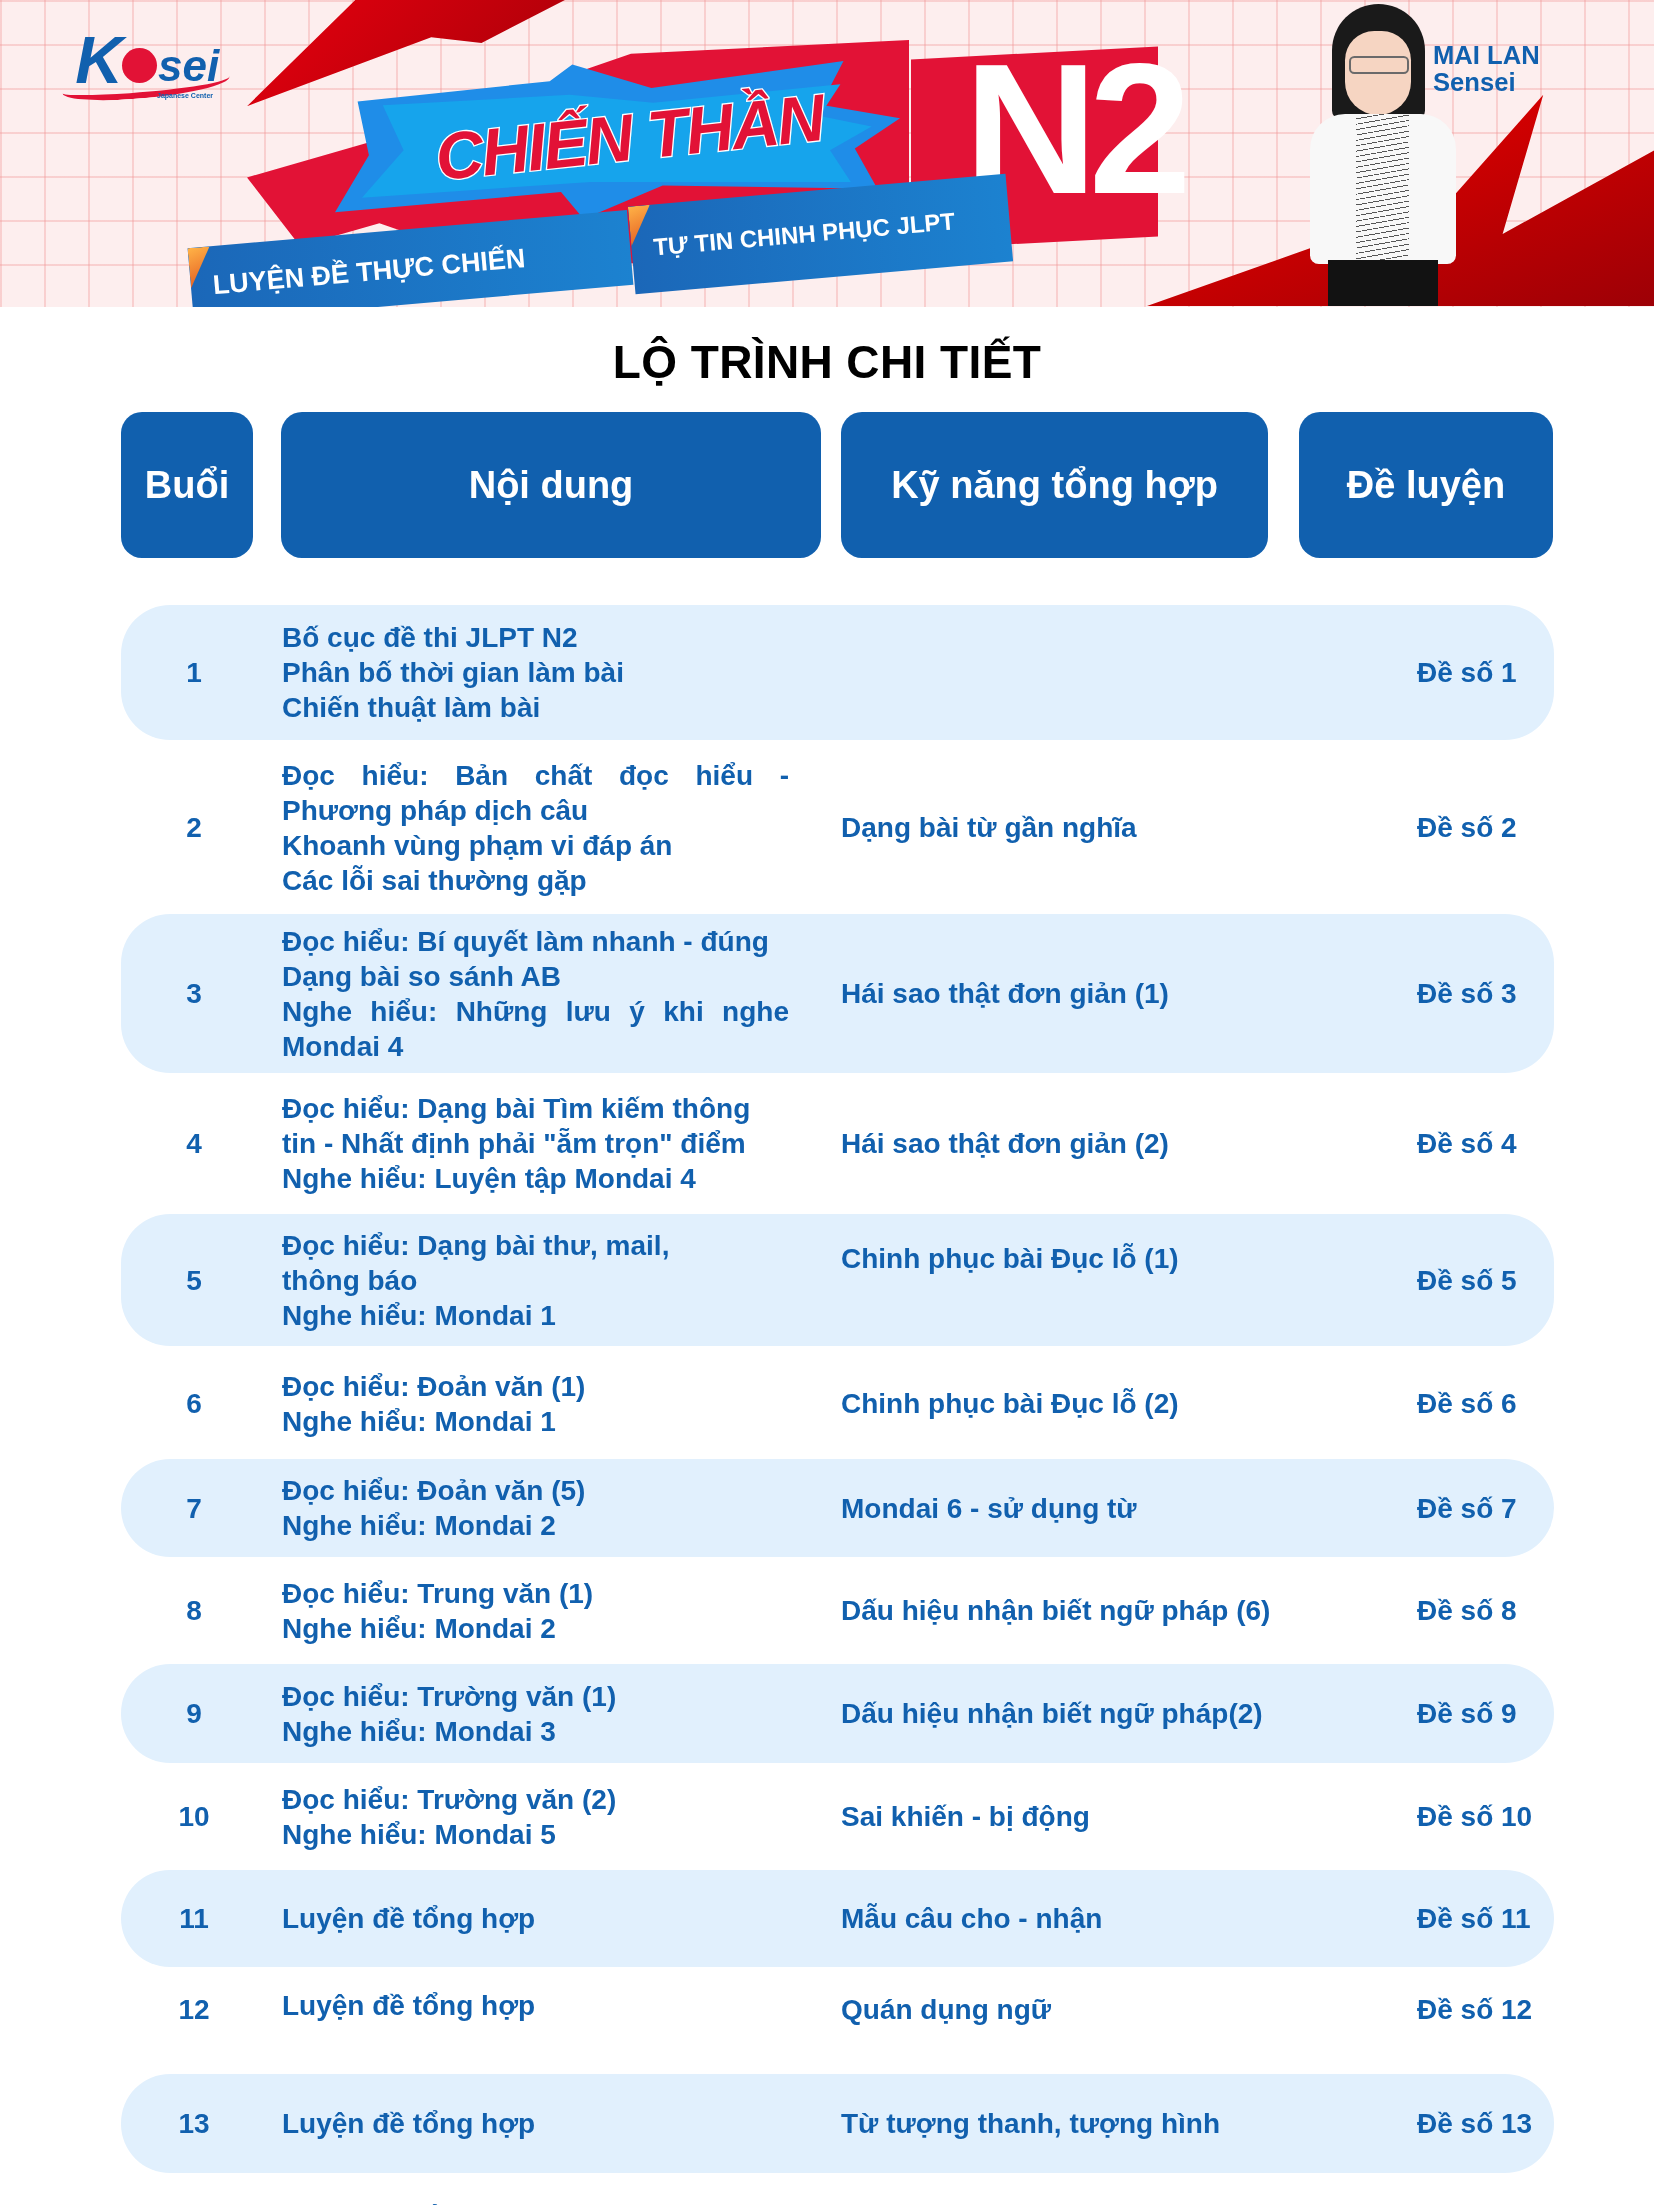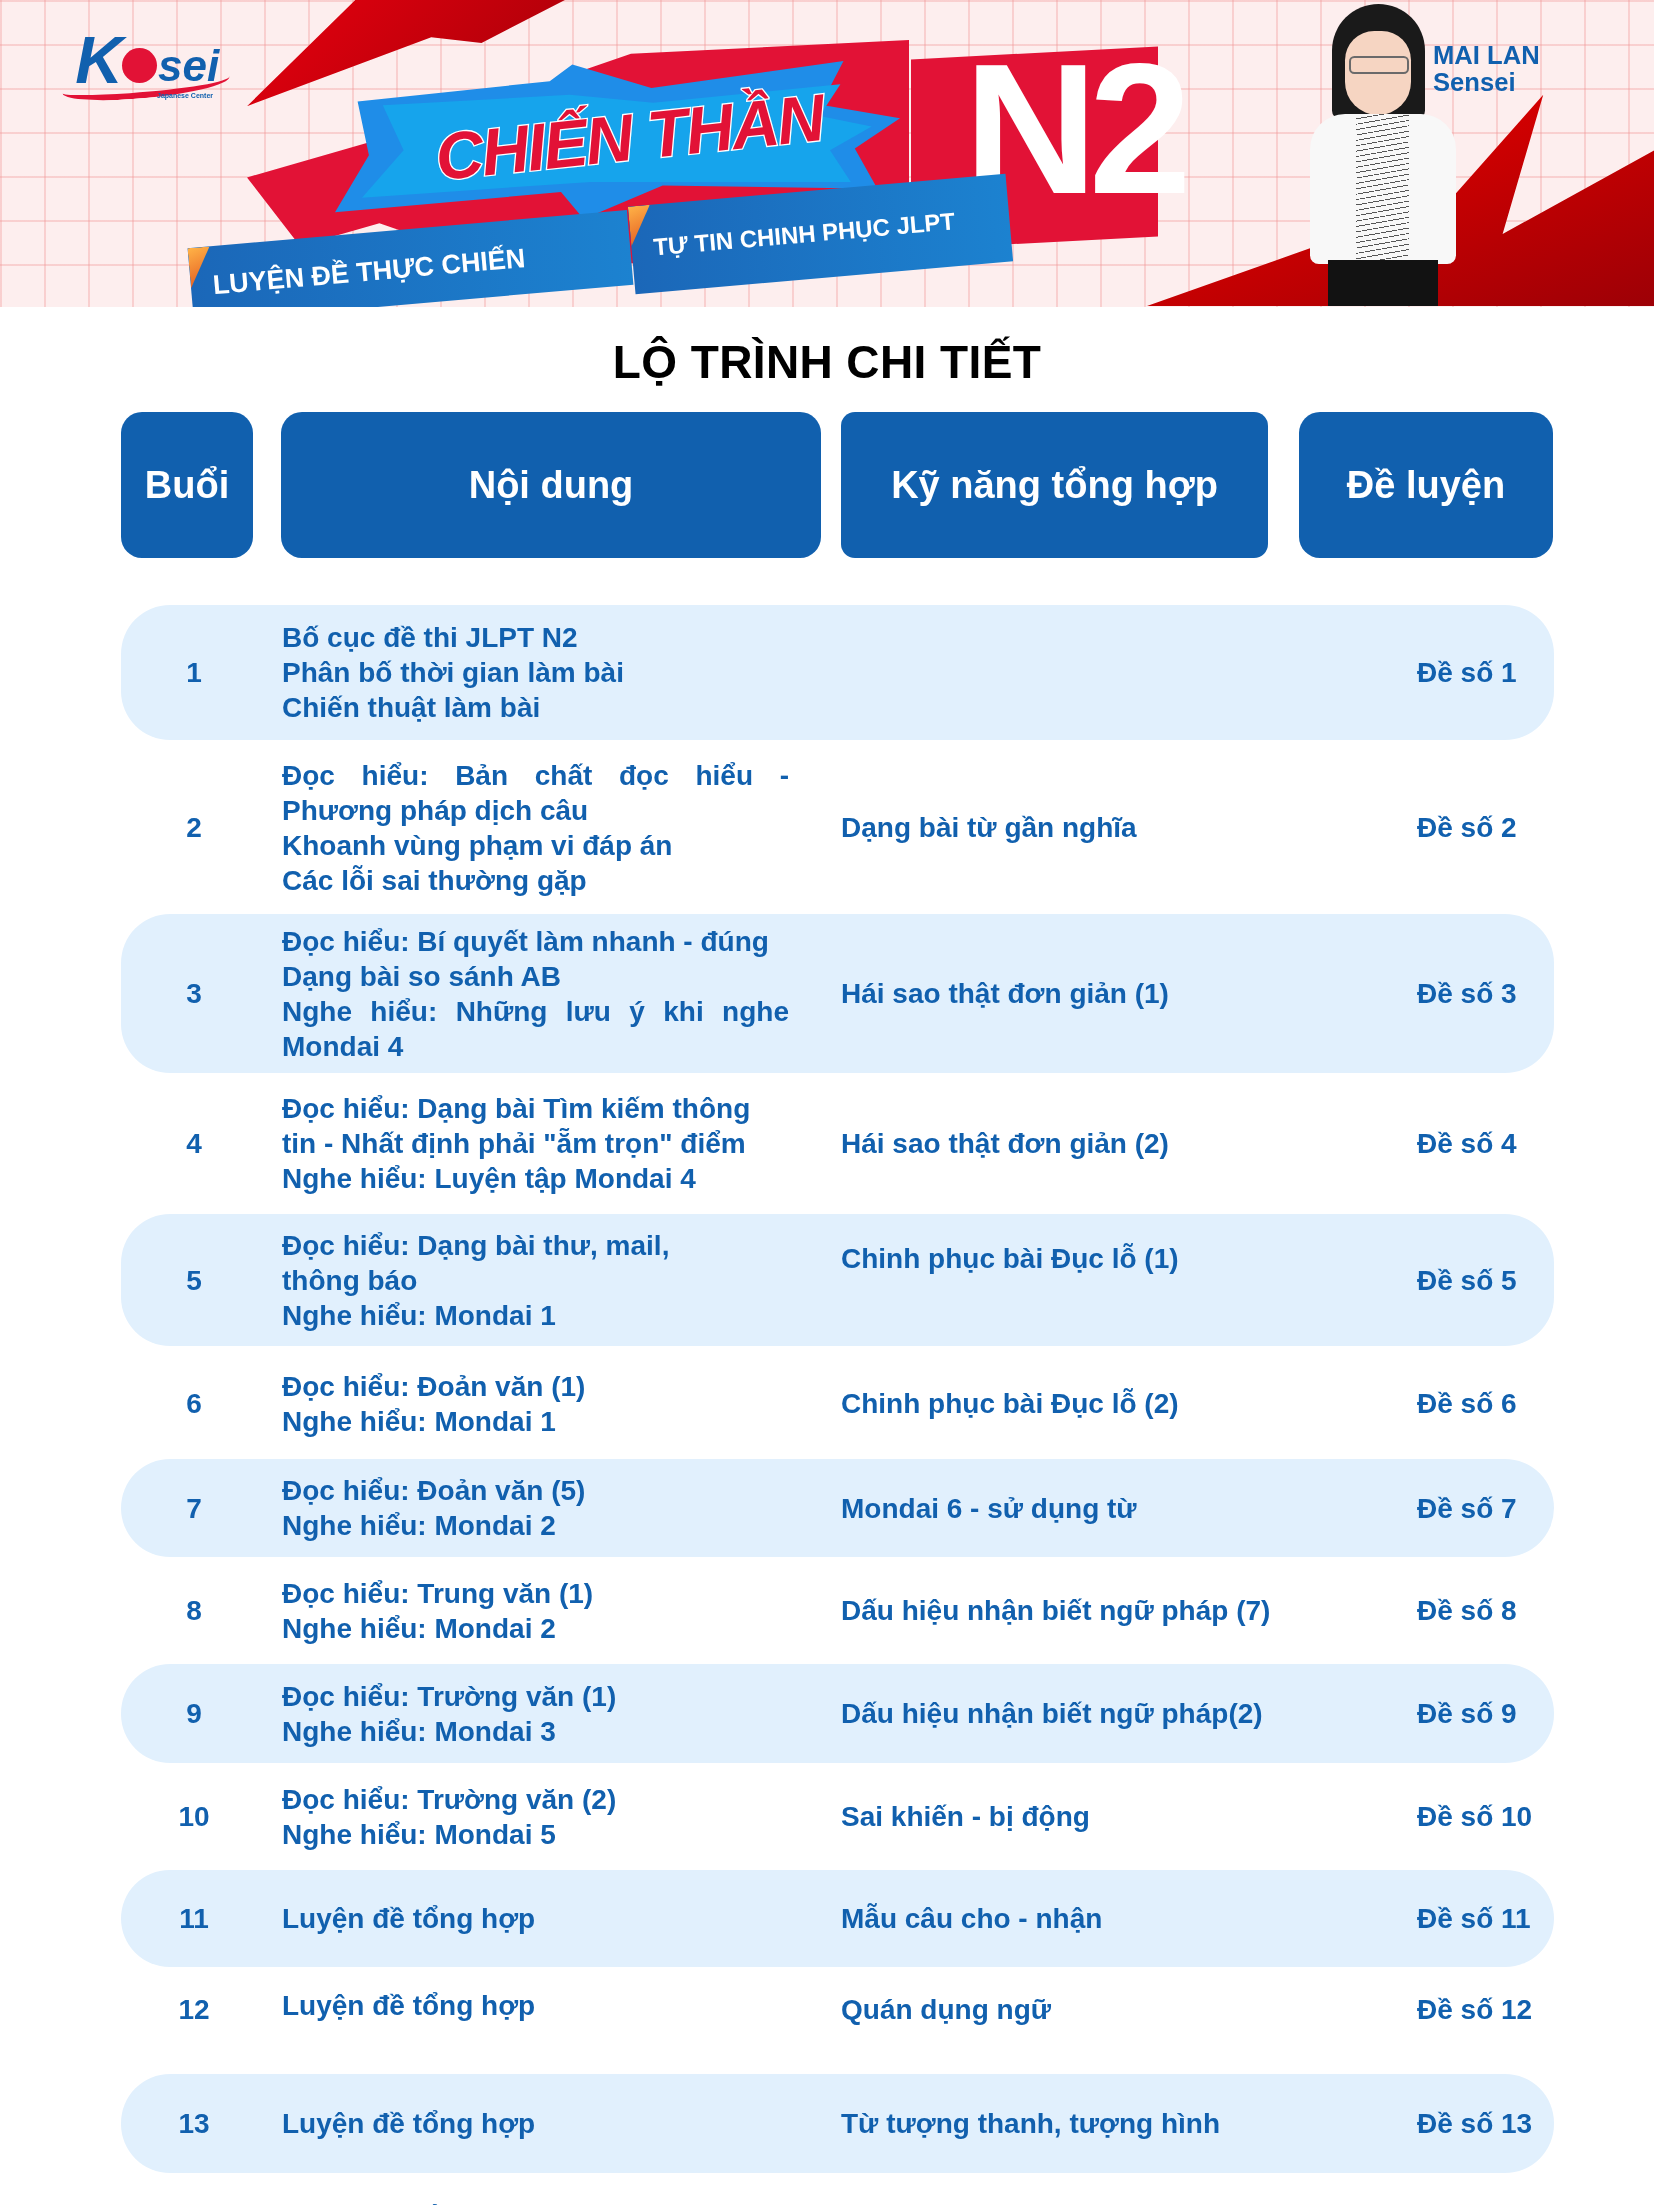--- a/index.html
+++ b/index.html
@@ -59,21 +59,21 @@
   .teacher-name { position: absolute; left: 1433px; top: 42px; font-size: 25.6px; font-weight: 700; color: #1160ae; line-height: 1.05; }
 
   
   .section-title { position: absolute; left: 0; top: 335px; width: 1654px; text-align: center; font-size: 46px; font-weight: 700; color: #000000; letter-spacing: 0.4px; }
 
   
   .th { position: absolute; top: 412px; height: 146px; background: #1160ae; color: #ffffff; border-radius: 21px;
     display: flex; align-items: center; justify-content: center; font-size: 38px; font-weight: 700; }
   .th-1 { left: 121px; width: 132px; }
   .th-2 { left: 281px; width: 540px; }
-  .th-3 { left: 841px; width: 427px; border-radius: 14px; }
+  .th-3 { left: 841px; width: 427px; }
   .th-4 { left: 1299px; width: 254px; }
 
   
   .row { position: absolute; left: 121px; width: 1433px; border-radius: 49px; }
   .row.shade { background: #e1f0fd; }
   .cell { position: absolute; top: 0; bottom: 0; display: flex; align-items: center; font-size: 28px; font-weight: 700; color: #1160ae; line-height: 1.25; }
   .c-num { left: 0; width: 146px; justify-content: center; }
   .c-content { left: 161px; width: 507px; flex-direction: column; align-items: flex-start; justify-content: center; }
   .c-skill { left: 720px; width: 441px; }
   .c-exam { left: 1296px; width: 203px; }
@@ -208,21 +208,21 @@
   <div class="cell c-skill">Mondai 6 - sử dụng từ</div>
   <div class="cell c-exam">Đề số 7</div>
 </div>
 
 <div class="row" style="top:1557px;height:107px;">
   <div class="cell c-num">8</div>
   <div class="cell c-content">
     <span class="line">Đọc hiểu: Trung văn (1)</span>
     <span class="line">Nghe hiểu: Mondai 2</span>
   </div>
-  <div class="cell c-skill">Dấu hiệu nhận biết ngữ pháp (7)</div>
+  <div class="cell c-skill">Dấu hiệu nhận biết ngữ pháp (6)</div>
   <div class="cell c-exam">Đề số 8</div>
 </div>
 
 <div class="row shade" style="top:1664px;height:99px;">
   <div class="cell c-num">9</div>
   <div class="cell c-content">
     <span class="line">Đọc hiểu: Trường văn (1)</span>
     <span class="line">Nghe hiểu: Mondai 3</span>
   </div>
   <div class="cell c-skill">Dấu hiệu nhận biết ngữ pháp(2)</div>

